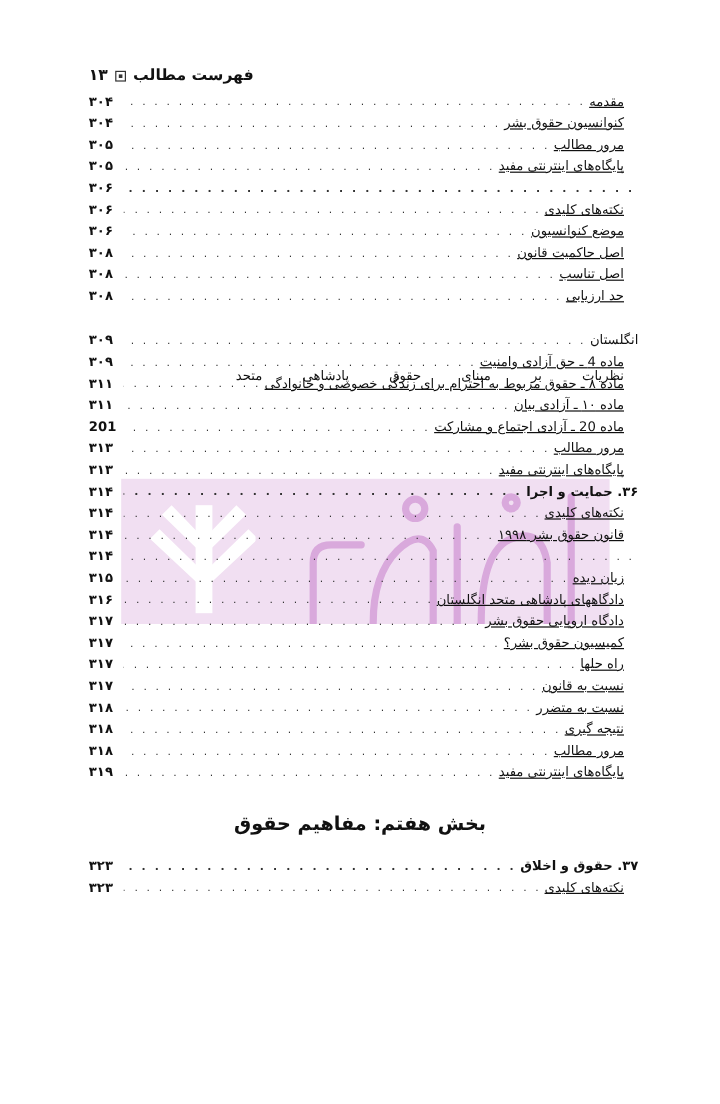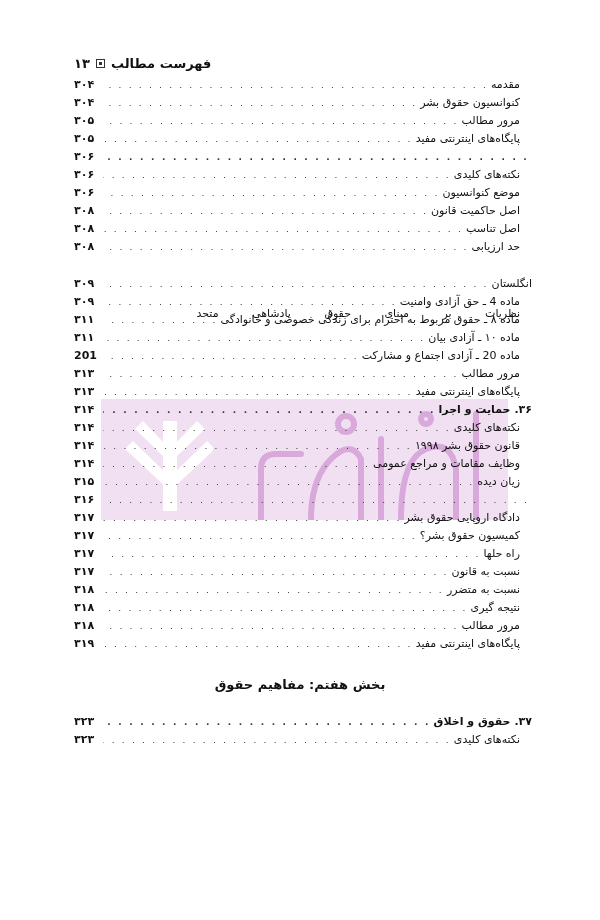--- a/index.html
+++ b/index.html
@@ -36,27 +36,27 @@
     .row .title { flex: 0 0 auto; }
     .row .leader {
       flex: 1 1 auto; overflow: hidden; color: #333; letter-spacing: 2.2px;
       margin: 0 3px; font-size: 9px;
     }
     .row .leader::before {
       content: ". . . . . . . . . . . . . . . . . . . . . . . . . . . . . . . . . . . . . . . . . . . . . . . . . . . . . . . . . . . . . . . . . . . . . . . . . . . . . . . . . . . . . . . . . . . . . . . . . . . . . . . . . . . . . .";
     }
     .row .page { flex: 0 0 auto; min-width: 26px; text-align: left; direction: rtl; font-weight: bold; }
     .row.sub { padding-right: 0; }
-    .row.sub .title { margin-right: 12px; }
+    .row.sub .title { margin-right: 12px; text-decoration: underline; }
     .row.chapter { font-weight: bold; }
     .row.wrapline { justify-content: space-between; margin-top: 48px; }
     .row.wrapline .title { word-spacing: 30px; letter-spacing: 1px; margin-right: 12px; }
     .part-heading {
       position: absolute; left: 0; width: 600px; top: 677px; text-align: center;
-      direction: rtl; font-weight: bold; font-size: 13px;
+      direction: rtl; font-weight: bold; font-size: 16px;
     }
   </style>
 </head>
 <body>
 
 <div class="running-head">
   <span>فهرست مطالب</span>
   <span class="head-box"></span>
   <span>۱۳</span>
 </div>
@@ -181,30 +181,30 @@
     <span class="title">نکته‌های کلیدی</span>
     <span class="leader"></span>
     <span class="page">۳۱۴</span>
   </div>
   <div class="row sub" style="top:361px">
     <span class="title">قانون حقوق بشر ۱۹۹۸</span>
     <span class="leader"></span>
     <span class="page">۳۱۴</span>
   </div>
   <div class="row sub" style="top:379px">
-    <span class="title">وظایف مقامات و مراجع عمومی</span>
     <span class="leader"></span>
     <span class="page">۳۱۴</span>
   </div>
   <div class="row sub" style="top:397px">
     <span class="title">زیان دیده</span>
     <span class="leader"></span>
     <span class="page">۳۱۵</span>
   </div>
   <div class="row sub" style="top:415px">
+    <span class="title">دادگاههای پادشاهی متحد انگلستان</span>
     <span class="leader"></span>
     <span class="page">۳۱۶</span>
   </div>
   <div class="row sub" style="top:433px">
     <span class="title">دادگاه اروپایی حقوق بشر</span>
     <span class="leader"></span>
     <span class="page">۳۱۷</span>
   </div>
   <div class="row sub" style="top:451px">
     <span class="title">کمیسیون حقوق بشر؟</span>

